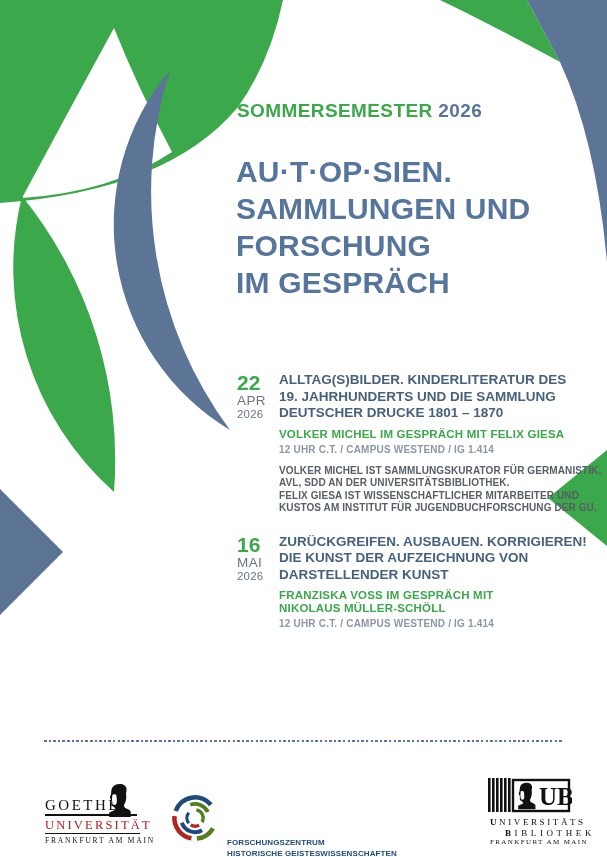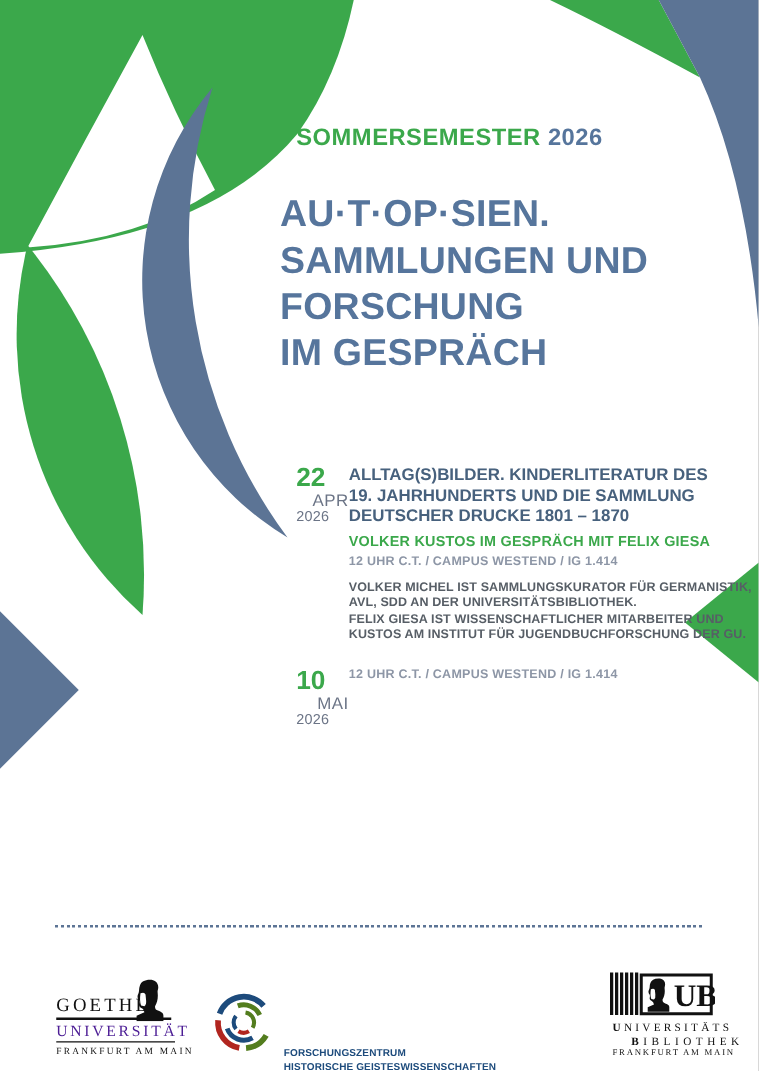--- a/index.html
+++ b/index.html
@@ -8,39 +8,39 @@
     --desc-gray:#575E66; --fzhg-blue:#1D4B7C; --fzhg-lightblue:#3A76AE;
     --fzhg-red:#B1251F; --fzhg-green:#537D1E;
   }
   *{margin:0;padding:0;box-sizing:border-box;}
   body{font-family:"Liberation Sans",sans-serif;background:#888;}
   .poster{position:relative;width:607px;height:857px;background:#fff;overflow:hidden;}
   .deco{position:absolute;left:0;top:0;}
   .c-green{fill:var(--green);} .c-blue{fill:var(--blue-gray);} .c-white{fill:#ffffff;}
   .semester{position:absolute;left:237px;top:100px;font-size:19px;font-weight:bold;letter-spacing:.4px;white-space:pre;}
   .semester .sem{color:var(--green);} .semester .yr{color:var(--title-blue);}
-  .main-title{position:absolute;left:224px;top:153px;font-size:30px;line-height:37px;font-weight:bold;
+  .main-title{position:absolute;left:236px;top:153px;font-size:30px;line-height:37px;font-weight:bold;
     color:var(--title-blue);letter-spacing:.2px;white-space:pre;}
   .events{position:absolute;left:237px;top:372px;width:345px;}
   .event{position:relative;padding-left:42px;margin-bottom:19px;}
   .date{position:absolute;left:0;top:1px;width:42px;}
   .day{font-size:21px;line-height:19px;font-weight:bold;color:var(--green);}
-  .month{font-size:13.5px;line-height:14px;color:var(--date-gray);letter-spacing:.4px;margin-top:2px;text-align:right;}
+  .month{font-size:13.5px;line-height:14px;color:var(--date-gray);letter-spacing:.4px;margin-top:2px;}
   .dyear{font-size:11.5px;line-height:12px;color:var(--date-gray);letter-spacing:.2px;}
   .ev-title{font-size:13.5px;line-height:16.5px;font-weight:bold;color:var(--ev-title);white-space:pre;}
   .ev-speaker{font-size:11.5px;line-height:13px;font-weight:bold;color:var(--green);letter-spacing:.2px;margin-top:6px;white-space:pre;}
   .ev-meta{font-size:10px;line-height:12px;font-weight:bold;color:var(--meta-gray);letter-spacing:.2px;margin-top:3px;white-space:pre;}
   .ev-desc{font-size:10px;line-height:12.5px;font-weight:bold;color:var(--desc-gray);letter-spacing:.1px;margin-top:9px;white-space:pre;}
   .dashline{position:absolute;left:44px;top:740px;width:519px;height:1.8px;
     background:repeating-linear-gradient(90deg,var(--blue-gray) 0 2.5px,transparent 2.5px 4.6px);}
   
   .serif{font-family:"Liberation Serif",serif;}
   .goethe-name{position:absolute;left:45px;top:797px;font-size:15px;letter-spacing:2.5px;color:#111;}
   .goethe-rule1{position:absolute;left:45px;top:814px;width:92px;height:1.6px;background:#111;}
-  .goethe-uni{position:absolute;left:45px;top:818px;font-size:12.5px;letter-spacing:2.2px;color:#4c1d95;}
+  .goethe-uni{position:absolute;left:45px;top:818px;font-size:12.5px;letter-spacing:2.2px;color:#b91c1c;}
   .goethe-rule2{position:absolute;left:45px;top:833px;width:95px;height:1px;background:#111;}
   .goethe-city{position:absolute;left:45px;top:836px;font-size:7.5px;letter-spacing:1.8px;color:#111;}
   .goethe-portrait{position:absolute;left:102px;top:783px;}
   .fzhg-emblem{position:absolute;left:170px;top:793px;}
   .fzhg-arc{fill:none;}
   .fzhg-text{position:absolute;left:227px;top:838px;}
   .fzhg-l12{font-size:8px;line-height:10.5px;font-weight:bold;color:var(--fzhg-blue);letter-spacing:.1px;}
   .fzhg-l34{font-size:8px;line-height:10.5px;color:var(--fzhg-lightblue);letter-spacing:.1px;}
   .fzhg-gap{margin-top:4px;margin-left:16px;}
   .ub-emblem{position:absolute;left:488px;top:776px;}
@@ -77,34 +77,39 @@
 
     <div class="event">
       <div class="date">
         <div class="day">22</div>
         <div class="month">APR</div>
         <div class="dyear">2026</div>
       </div>
       <div class="ev-title">ALLTAG(S)BILDER. KINDERLITERATUR DES
 19. JAHRHUNDERTS UND DIE SAMMLUNG
 DEUTSCHER DRUCKE 1801 – 1870</div>
-      <div class="ev-speaker">VOLKER KUSTOS IM GESPRÄCH MIT FELIX GIESA</div>
+      <div class="ev-speaker">VOLKER MICHEL IM GESPRÄCH MIT FELIX GIESA</div>
       <div class="ev-meta">12 UHR C.T. / CAMPUS WESTEND / IG 1.414</div>
       <div class="ev-desc">VOLKER MICHEL IST SAMMLUNGSKURATOR FÜR GERMANISTIK,
 AVL, SDD AN DER UNIVERSITÄTSBIBLIOTHEK.
 FELIX GIESA IST WISSENSCHAFTLICHER MITARBEITER UND
 KUSTOS AM INSTITUT FÜR JUGENDBUCHFORSCHUNG DER GU.</div>
     </div>
 
     <div class="event">
       <div class="date">
-        <div class="day">10</div>
+        <div class="day">16</div>
         <div class="month">MAI</div>
         <div class="dyear">2026</div>
       </div>
+      <div class="ev-title">ZURÜCKGREIFEN. AUSBAUEN. KORRIGIEREN!
+DIE KUNST DER AUFZEICHNUNG VON
+DARSTELLENDER KUNST</div>
+      <div class="ev-speaker">FRANZISKA VOSS IM GESPRÄCH MIT
+NIKOLAUS MÜLLER-SCHÖLL</div>
       <div class="ev-meta">12 UHR C.T. / CAMPUS WESTEND / IG 1.414</div>
     </div>
 
   </div>
 
   <div class="dashline"></div>
 
   <div class="goethe-name serif">GOETHE</div>
   <div class="goethe-rule1"></div>
   <div class="goethe-uni serif">UNIVERSITÄT</div>

